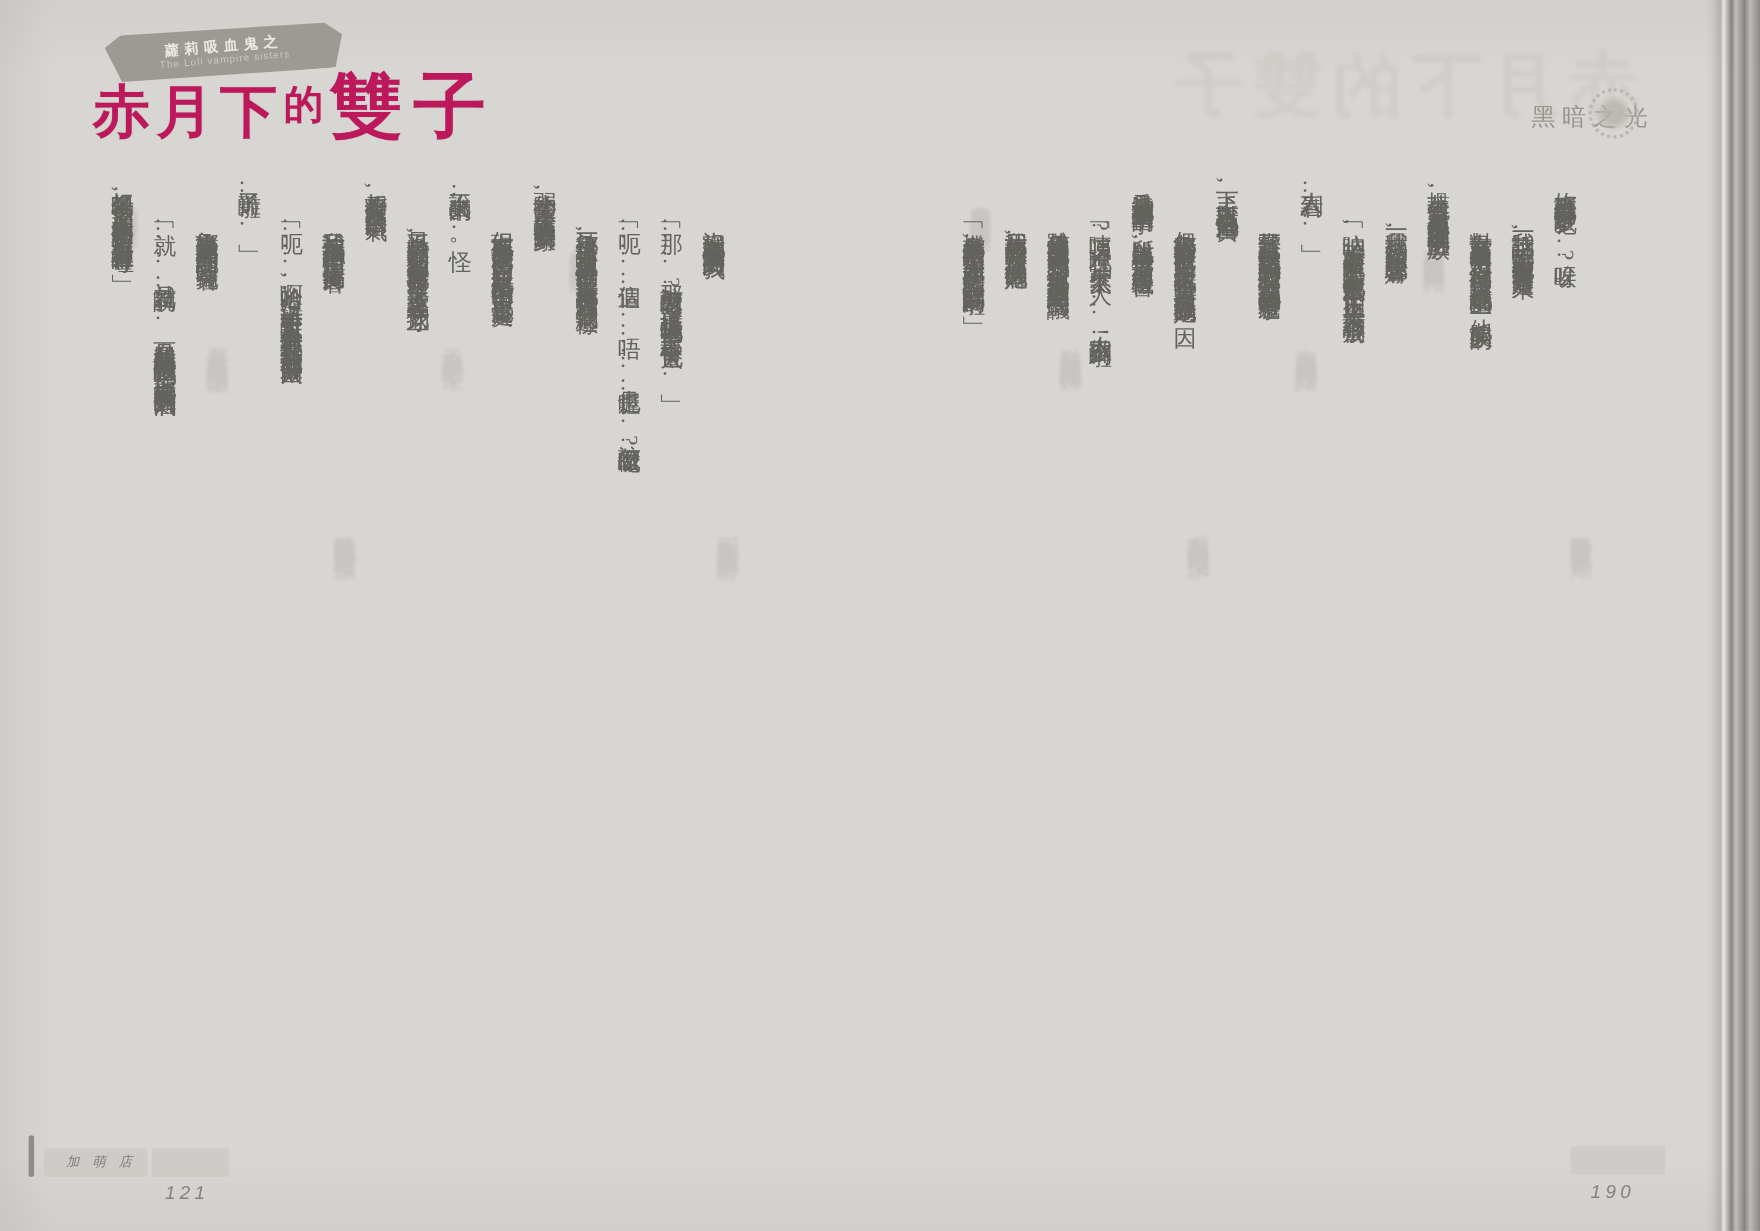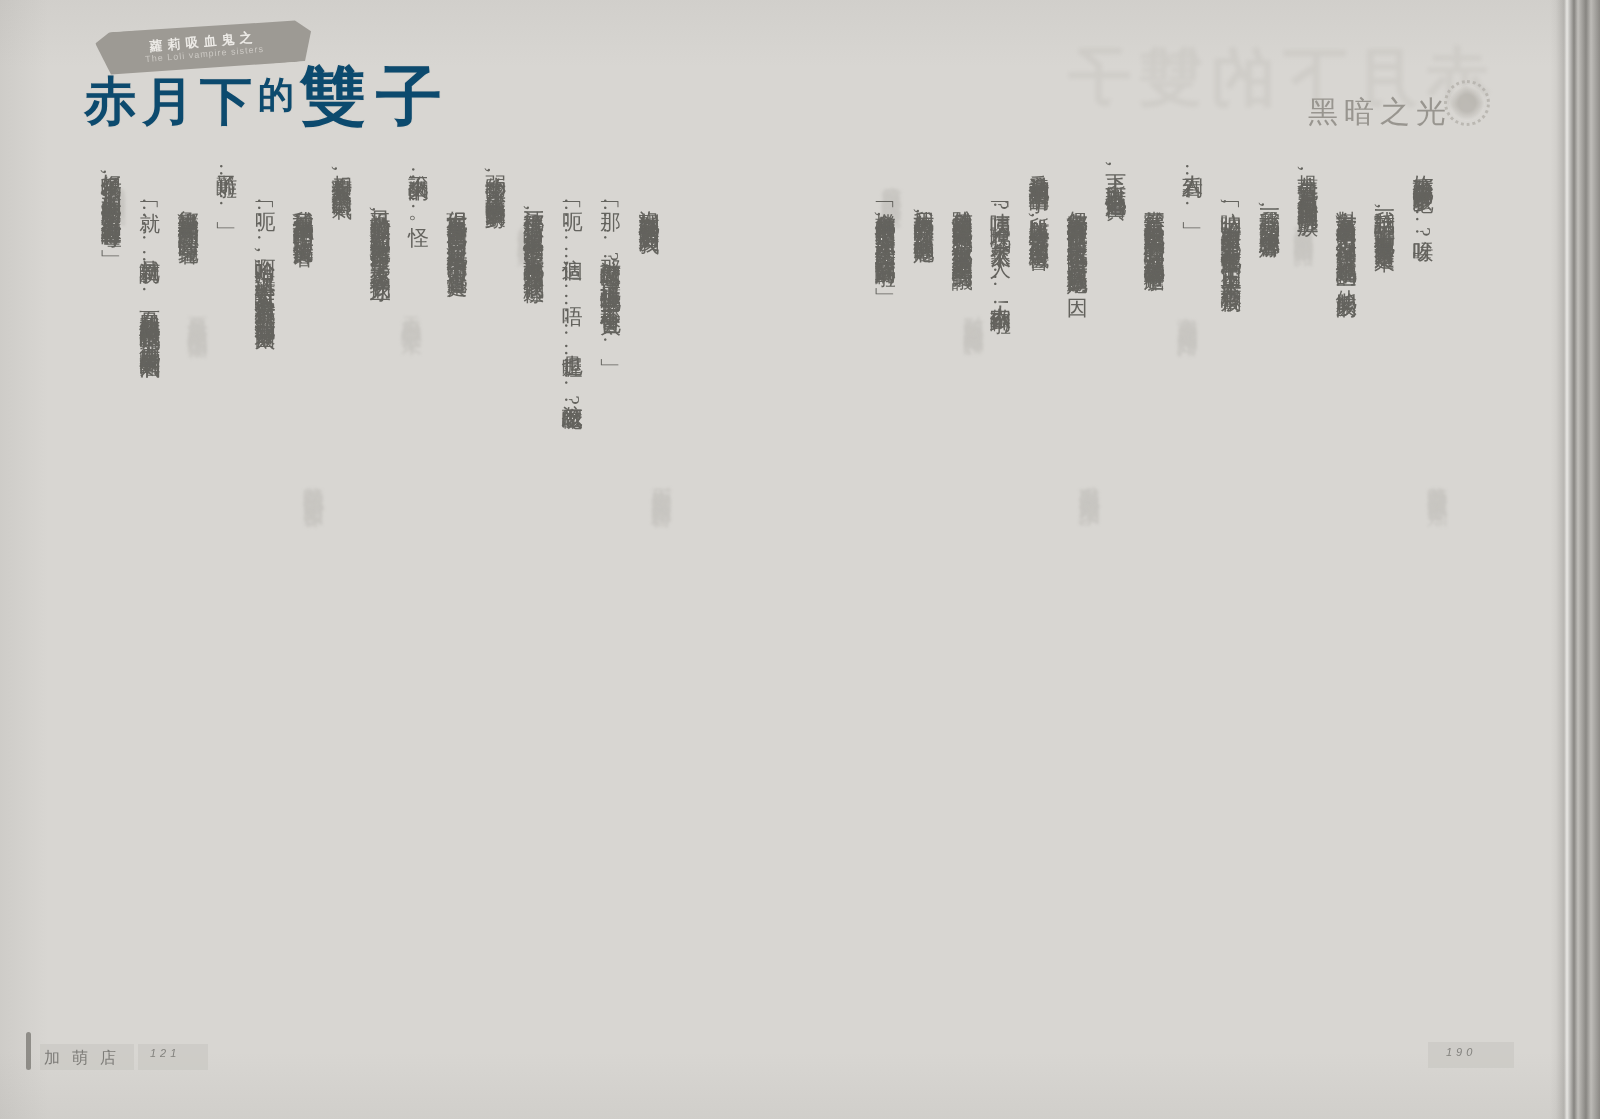--- a/index.html
+++ b/index.html
@@ -40,34 +40,34 @@
     transform:rotate(-5deg);
     background:#9d9a94;
     clip-path:polygon(0 22%, 7% 0, 93% 10%, 100% 36%, 96% 100%, 6% 92%);
     display:flex;flex-direction:column;align-items:center;justify-content:center;
     text-align:center;
   }
   .ribbon .zh{font-size:13px;font-weight:bold;color:#eceae6;letter-spacing:5px;line-height:15px;}
   .ribbon .en{font-size:9px;color:#ccc9c4;letter-spacing:1px;line-height:11px;font-family:"Liberation Sans",sans-serif;}
   .book-title{
     position:absolute;left:84px;top:52px;width:460px;
-    color:#0c4a6e;font-weight:bold;letter-spacing:6px;white-space:nowrap;
+    color:#be185d;font-weight:bold;letter-spacing:6px;white-space:nowrap;
     text-shadow:0 0 1px rgba(120,117,112,.35);
   }
   .book-title .t1{font-size:52px;}
   .book-title .t2{font-size:36px;vertical-align:12px;}
   .book-title .t3{font-size:66px;letter-spacing:10px;}
   .ghost-title{
     position:absolute;left:1130px;top:34px;width:360px;
     font-size:64px;font-weight:bold;color:#b9b6b0;letter-spacing:8px;
     transform:scaleX(-1);opacity:.28;filter:blur(2px);white-space:nowrap;
   }
   .chapter{
-    position:absolute;left:1308px;top:92px;
-    font-size:30px;color:#98958f;letter-spacing:6px;white-space:nowrap;
+    position:absolute;left:1392px;top:92px;
+    font-size:22px;color:#98958f;letter-spacing:6px;white-space:nowrap;
   }
   .flower{
     position:absolute;left:1444px;top:80px;width:40px;height:40px;border-radius:50%;
     border:3px dotted #b4b1ab;opacity:.8;
     background:radial-gradient(circle at 50% 50%, #b7b4ae 0 30%, rgba(230,228,224,.2) 62%, rgba(0,0,0,0) 63%);
   }
 
   
   .vtext{
     position:absolute;top:158px;height:862px;width:580px;
@@ -94,26 +94,27 @@
   .ghost-layer .ghost-col:nth-child(2n){margin-left:78px;padding-top:130px;}
   .ghost-layer .ghost-col:nth-child(3n){margin-left:60px;padding-top:300px;}
   .ghost-layer .ghost-col:nth-child(5n){margin-left:96px;padding-top:40px;}
 
   
   .bar{position:absolute;height:26px;background:#c6c4c0;opacity:.55;}
   .bar-shop{left:40px;top:1044px;width:94px;}
   .bar-121{left:138px;top:1044px;width:70px;}
   .bar-120{left:1428px;top:1042px;width:86px;}
   .shop-label{
-    position:absolute;left:44px;top:1048px;
-    font-size:16px;color:#7d7c78;letter-spacing:12px;white-space:nowrap;
+    position:absolute;left:60px;top:1048px;
+    font-size:12px;color:#7d7c78;letter-spacing:12px;white-space:nowrap;font-style:italic;
   }
   .pagenum{
-    position:absolute;font-size:11px;color:#83827e;font-style:italic;letter-spacing:4px;
+    position:absolute;font-size:17px;color:#83827e;font-style:italic;letter-spacing:4px;
     font-family:"Liberation Sans",sans-serif;
+    margin-top:28px;
   }
   .pn-121{left:150px;top:1047px;}
   .pn-120{left:1446px;top:1046px;}
 </style>
 </head>
 <body>
 
 <div class="spread">
   <div class="vignette"></div>
 

